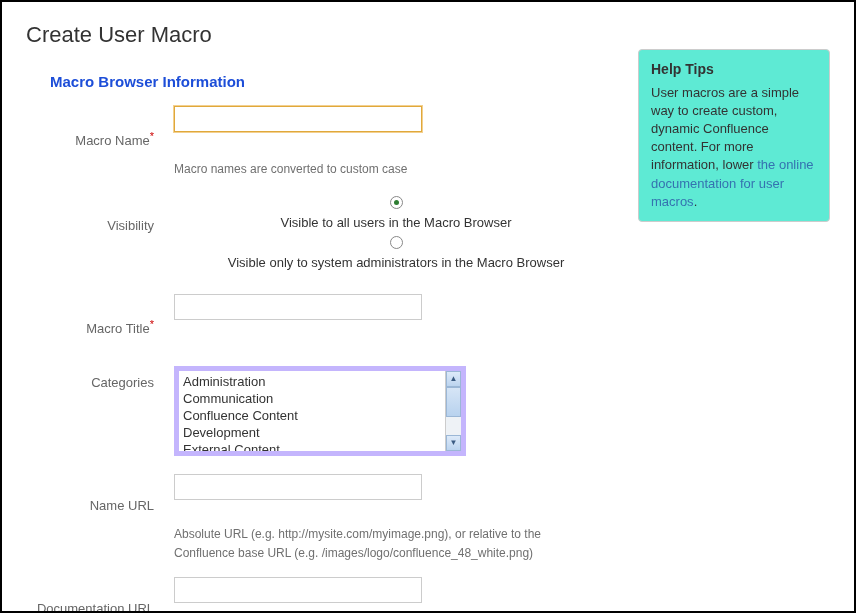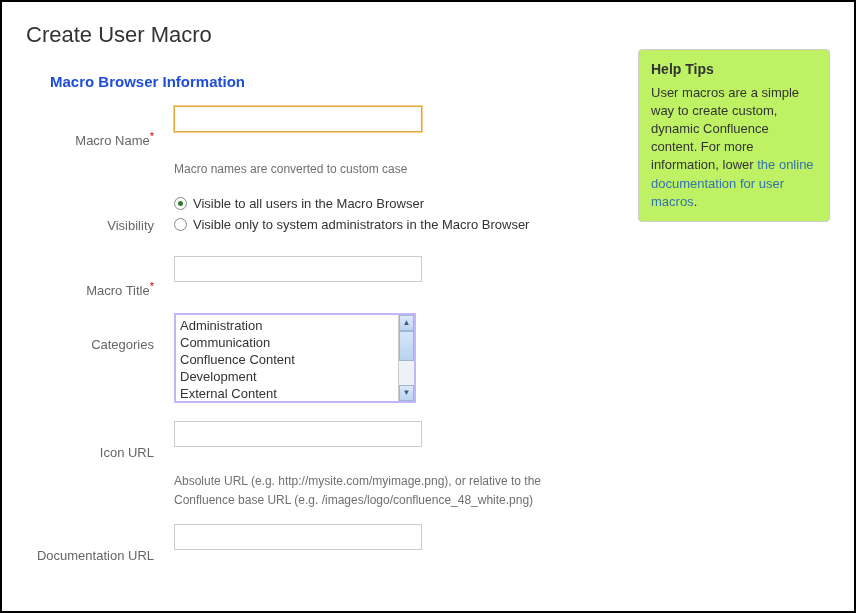--- a/index.html
+++ b/index.html
@@ -94,20 +94,21 @@
     .helper-row .form-label { width: 148px; }
     .helper-row .helper-text { flex: 1; max-width: 420px; }
     .radio-group {
       padding-top: 2px;
     }
     .radio-option {
       display: flex;
       align-items: center;
       margin-bottom: 6px;
       gap: 6px;
+      flex-direction: column;
     }
     .radio-circle {
       width: 13px;
       height: 13px;
       border: 1px solid #888;
       border-radius: 50%;
       display: inline-flex;
       align-items: center;
       justify-content: center;
       background: #fff;
@@ -119,25 +120,26 @@
       height: 5px;
       border-radius: 50%;
       background: #2e7d32;
     }
     .radio-label {
       color: #333;
       font-size: 13px;
     }
     .listbox-wrap {
       position: relative;
-      width: 242px;
-      border: 2px solid #c4b5fd;
+      width: 292px;
+      border: 5px solid #c4b5fd;
       height: 90px;
       background: #fff;
       display: flex;
+      margin-top: 15px;
     }
     .listbox {
       flex: 1;
       padding: 2px 4px;
       overflow: hidden;
     }
     .listbox-item {
       color: #333;
       font-size: 13px;
       line-height: 17px;
@@ -174,21 +176,21 @@
       right: 0;
       height: 30px;
       background: linear-gradient(#d6e5f6, #b8d2ee);
       border: 1px solid #9bb7d6;
     }
     .help-panel {
       width: 192px;
       border: 1px solid #ccc;
       border-radius: 4px;
       padding: 10px 12px;
-      background: #bef264;
+      background: #5eead4;
       font-size: 13px;
       line-height: 1.4;
       color: #333;
       align-self: flex-start;
       margin-top: -24px;
     }
     .help-title {
       font-weight: bold;
       font-size: 14px;
       margin-bottom: 4px;
@@ -265,21 +267,21 @@
               <div class="scroll-track">
                 <div class="scroll-thumb"></div>
               </div>
               <div class="scroll-btn">▼</div>
             </div>
           </div>
         </div>
       </div>
 
       <div class="form-row">
-        <div class="form-label">Icon URL</div>
+        <div class="form-label">Name URL</div>
         <div class="form-field">
           <input type="text" class="text-input" value="" style="">
         </div>
       </div>
       <div class="helper-row">
         <div class="form-label"></div>
         <div class="helper-text">Absolute URL (e.g. http://mysite.com/myimage.png), or relative to the Confluence base URL (e.g. /images/logo/confluence_48_white.png)</div>
       </div>
 
       <div class="form-row">

